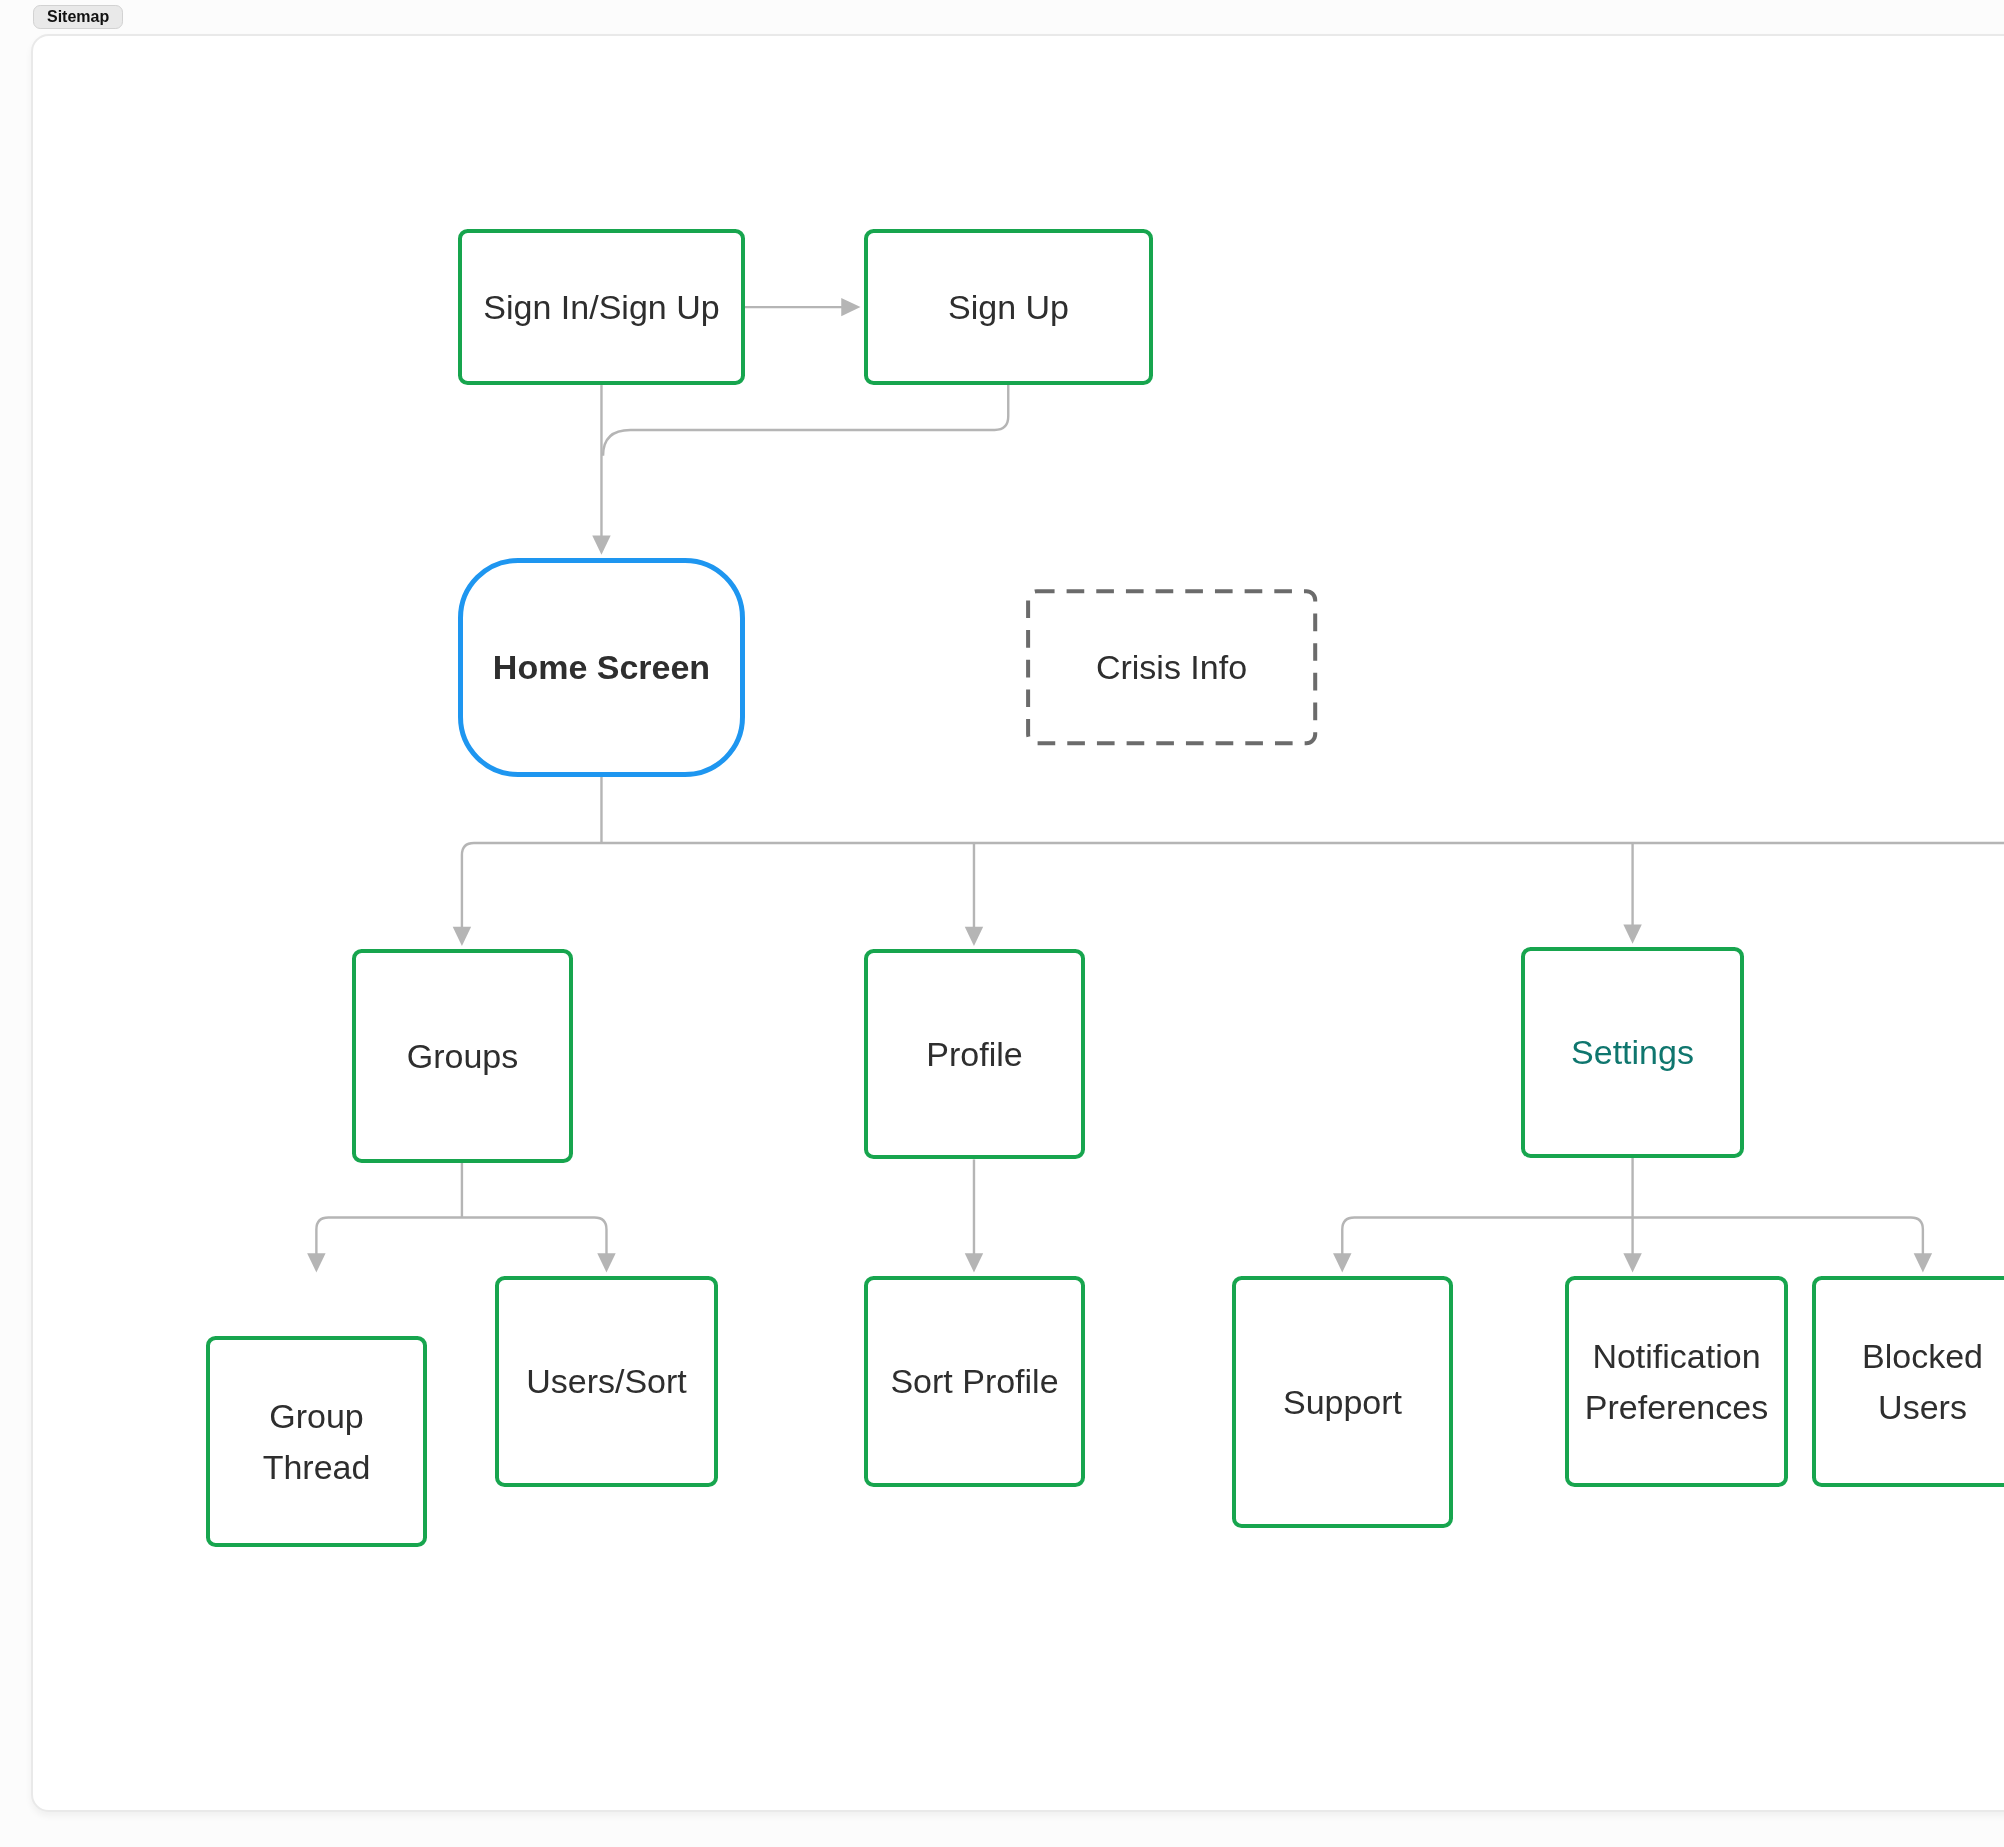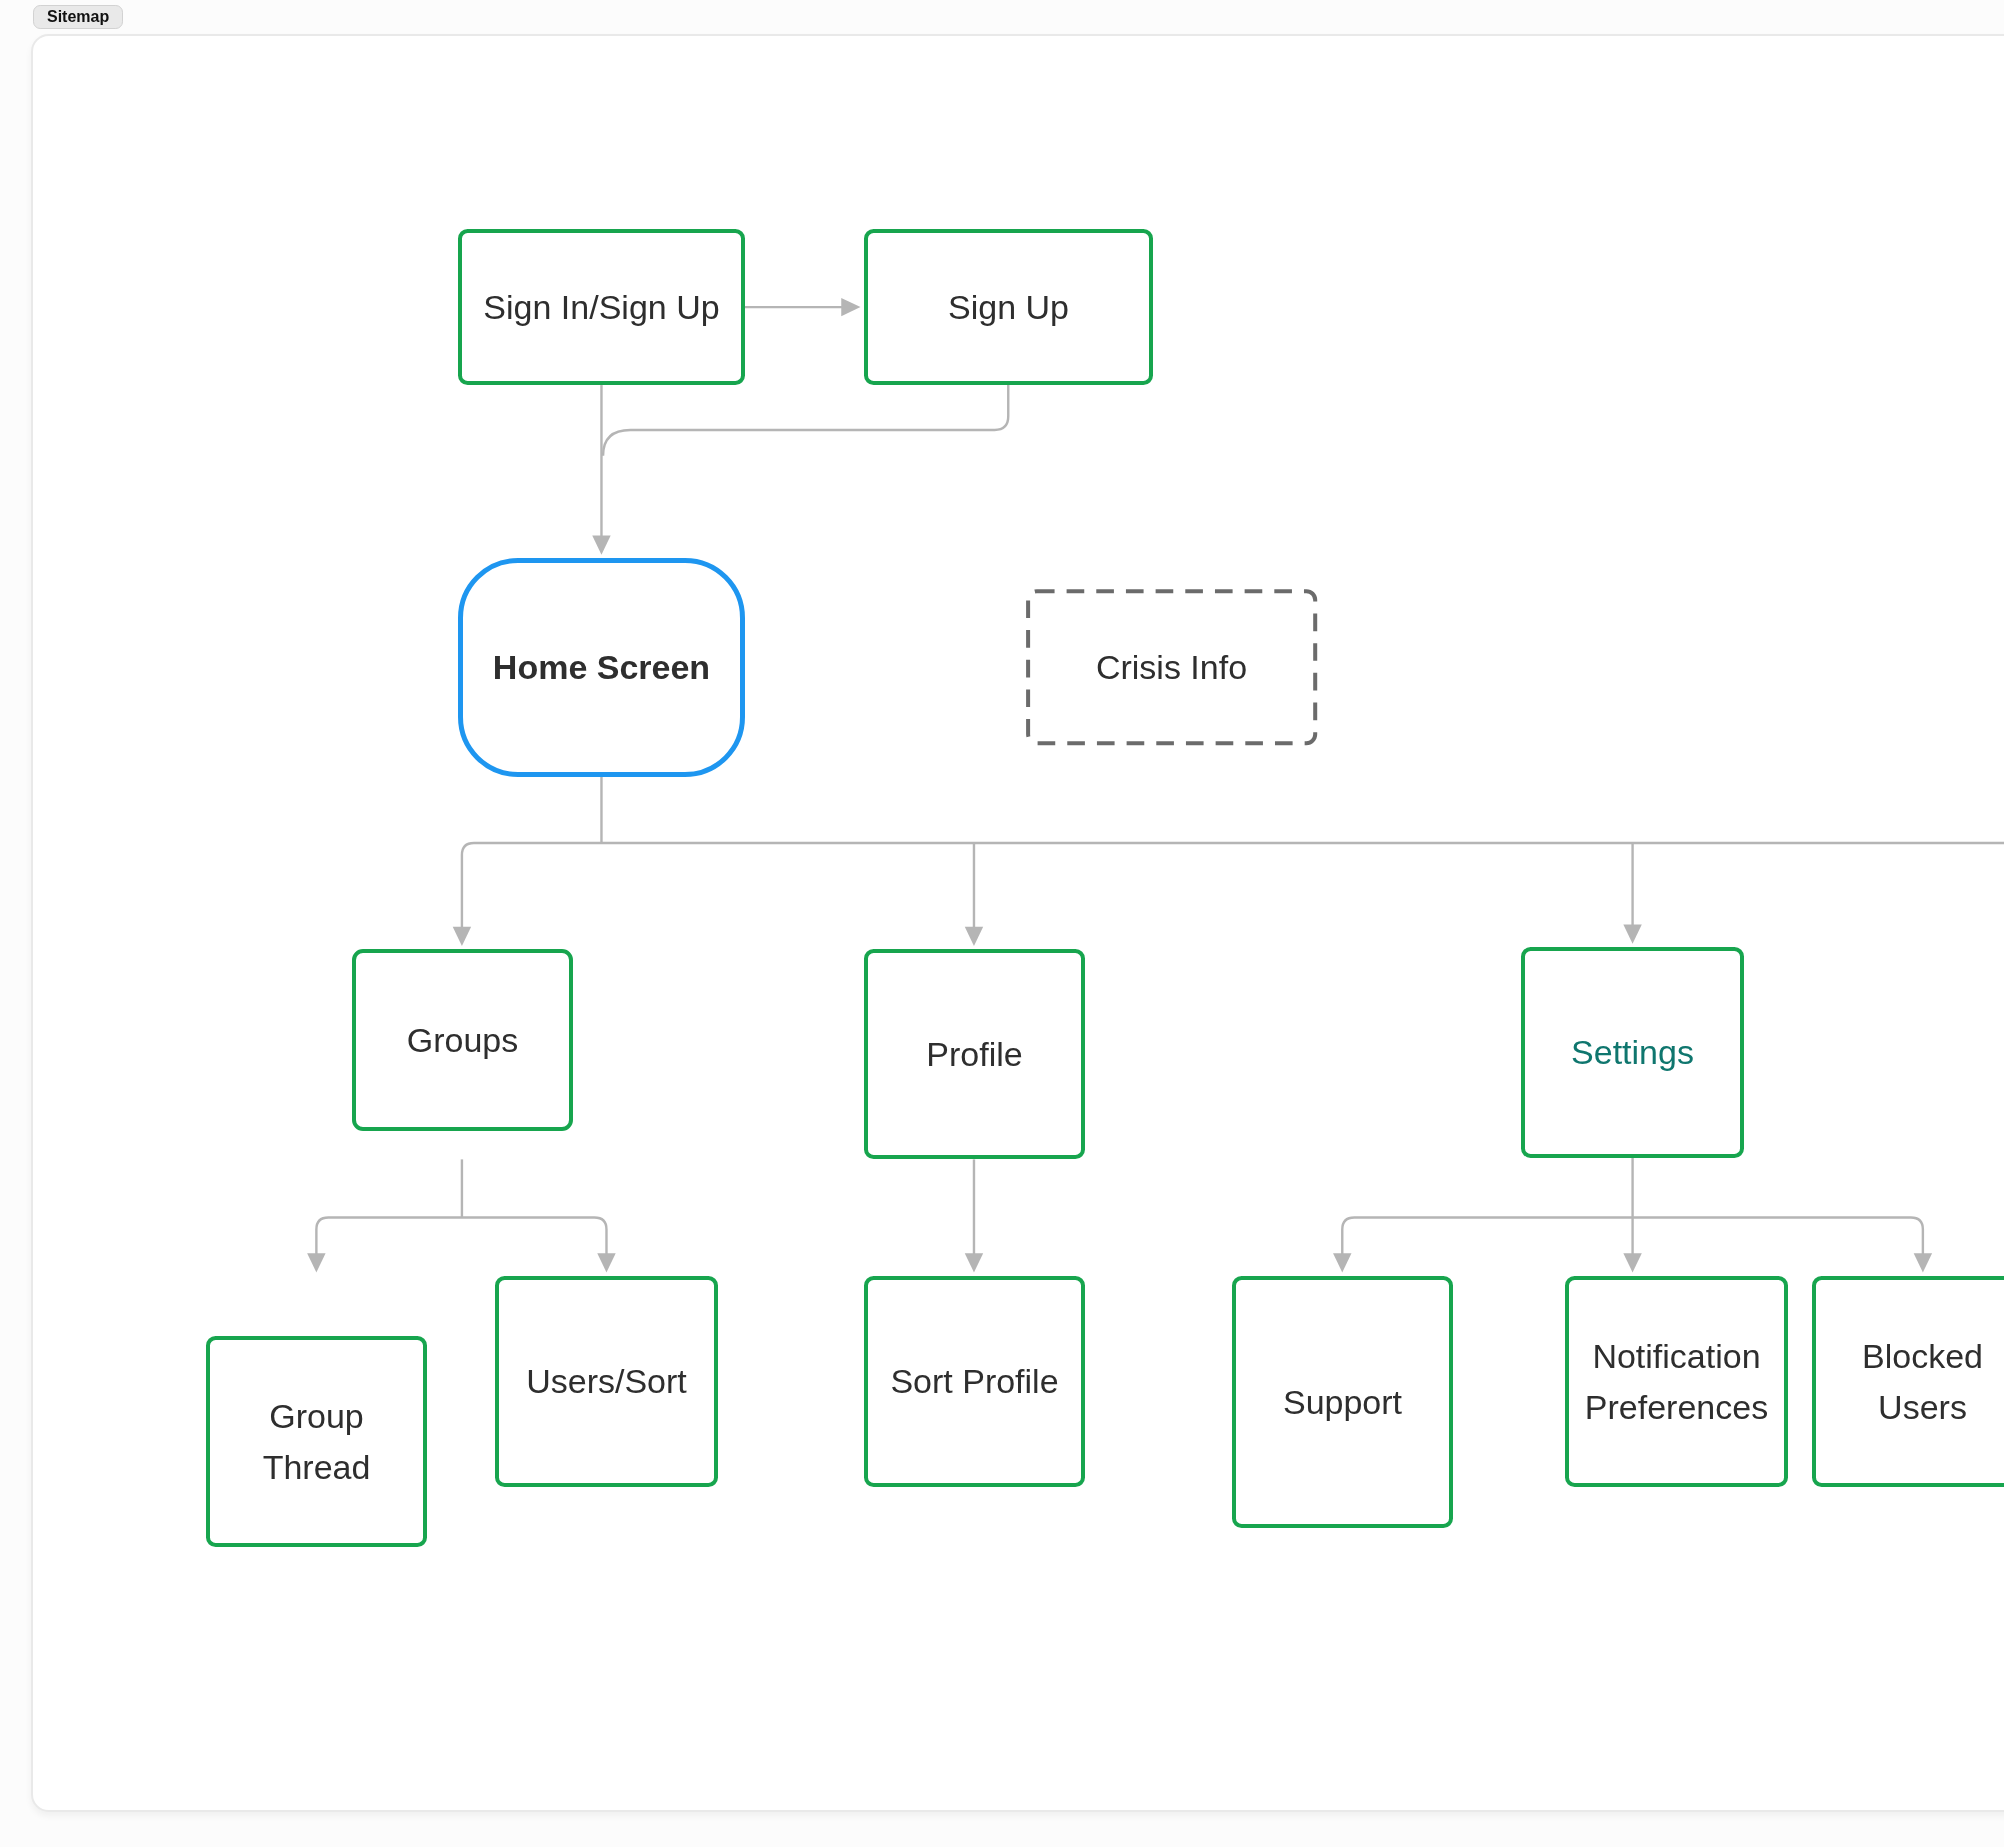--- a/index.html
+++ b/index.html
@@ -81,21 +81,21 @@
         <path d="M 4071.5 3036 V 3129" fill="none" stroke="#B5B5B5" stroke-width="6"></path>
         <polygon points="4071.5,3173 4048.5,3125 4094.5,3125" fill="#B5B5B5"></polygon>
         <polygon points="4795.5,3173 4772.5,3125 4818.5,3125" fill="#B5B5B5"></polygon>
       </g>
     </svg>
   <div id="node-layer">
       <div class="node screen" style="left: 458px; top: 229px; width: 287px; height: 156px; color: rgb(46, 46, 46); border-color: rgb(23, 165, 78);"><span>Sign In/Sign Up</span></div>
       <div class="node screen" style="left: 864px; top: 229px; width: 289px; height: 156px; color: rgb(46, 46, 46); border-color: rgb(23, 165, 78);"><span>Sign Up</span></div>
       <div class="node home" style="left: 458px; top: 558px; width: 287px; height: 219px; color: rgb(46, 46, 46); border-color: rgb(30, 150, 240);"><span>Home Screen</span></div>
       <div class="node external" style="left: 1026px; top: 589px; width: 291px; height: 156px; color: rgb(46, 46, 46);"><span>Crisis Info</span></div>
-      <div class="node screen" style="left: 352px; top: 949px; width: 221px; height: 182px; color: rgb(46, 46, 46); border-color: rgb(23, 165, 78); border-radius: 11px;"><span>Groups</span></div>
+      <div class="node screen" style="left: 352px; top: 949px; width: 221px; height: 214px; color: rgb(46, 46, 46); border-color: rgb(23, 165, 78);"><span>Groups</span></div>
       <div class="node screen" style="left: 864px; top: 949px; width: 221px; height: 210px; color: rgb(46, 46, 46); border-color: rgb(23, 165, 78);"><span>Profile</span></div>
       <div class="node screen" style="left: 1521px; top: 947px; width: 223px; height: 211px; color: #0f766e; border-color: rgb(23, 165, 78);"><span>Settings</span></div>
       <div class="node screen" style="left: 206px; top: 1336px; width: 221px; height: 211px; color: rgb(46, 46, 46); border-color: rgb(23, 165, 78);"><span>Group
 Thread</span></div>
       <div class="node screen" style="left: 495px; top: 1276px; width: 223px; height: 211px; color: rgb(46, 46, 46); border-color: rgb(23, 165, 78);"><span>Users/Sort</span></div>
       <div class="node screen" style="left: 864px; top: 1276px; width: 221px; height: 211px; color: rgb(46, 46, 46); border-color: rgb(23, 165, 78);"><span>Sort Profile</span></div>
       <div class="node screen" style="left: 1232px; top: 1276px; width: 221px; height: 252px; color: rgb(46, 46, 46); border-color: rgb(23, 165, 78);"><span>Support</span></div>
       <div class="node screen" style="left: 1521px; top: 1276px; width: 223px; height: 211px; color: rgb(46, 46, 46); border-color: rgb(23, 165, 78); margin-left: 44px;"><span>Notification
 Preferences</span></div>
       <div class="node screen" style="left: 1812px; top: 1276px; width: 221px; height: 211px; color: rgb(46, 46, 46); border-color: rgb(23, 165, 78);"><span>Blocked

